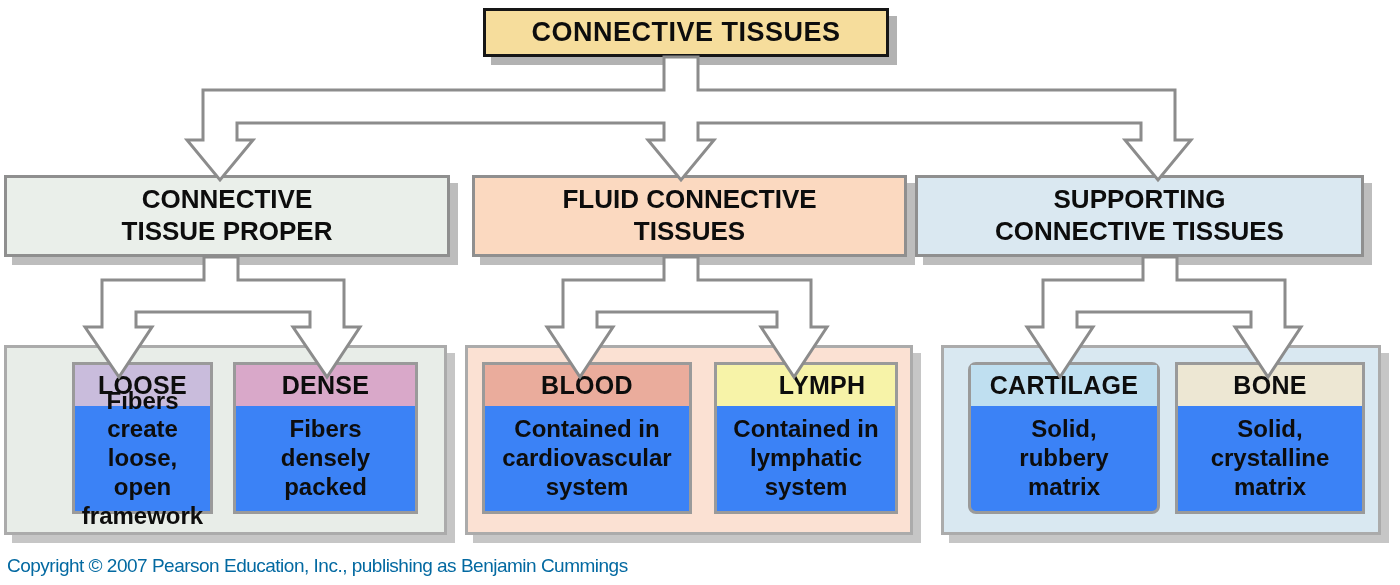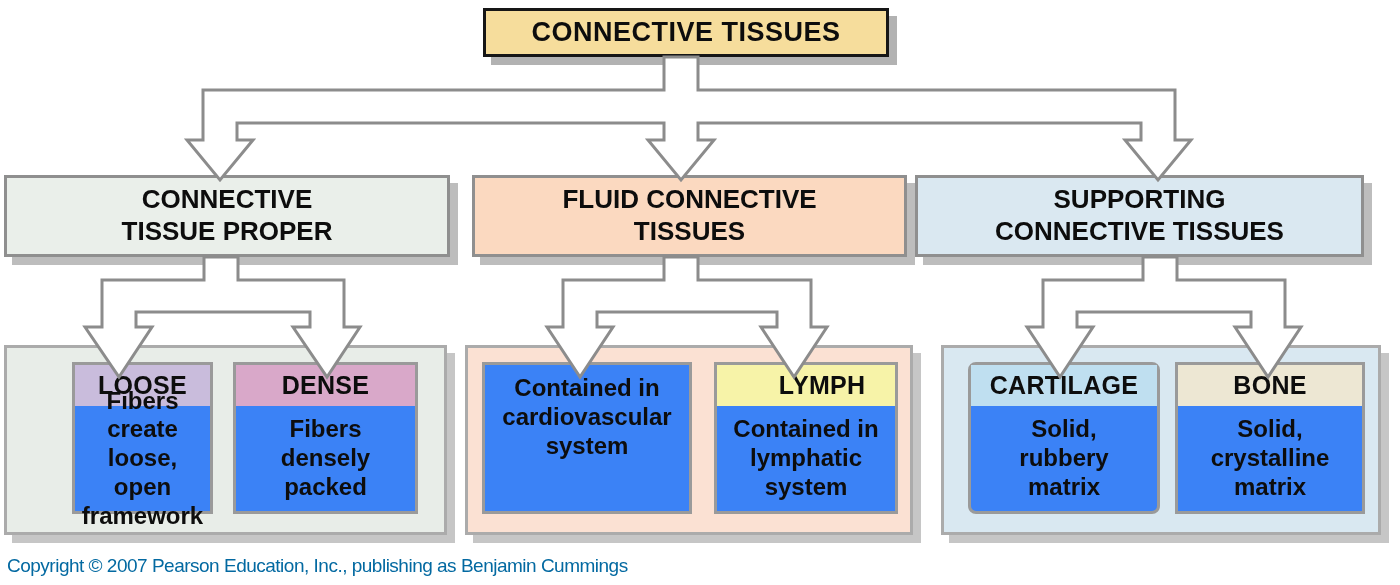--- a/index.html
+++ b/index.html
@@ -80,20 +80,21 @@
 loose, open
 framework</div>
   </div>
   <div class="abs card dense">
     <div class="card-header center" style="background-color: rgb(217, 168, 201);">DENSE</div>
     <div class="card-body center pre">Fibers
 densely
 packed</div>
   </div>
   <div class="abs card blood">
+    <div class="card-header center" style="background-color: rgb(234, 172, 156);">BLOOD</div>
     <div class="card-body center pre">Contained in
 cardiovascular
 system</div>
   </div>
   <div class="abs card lymph">
     <div class="card-header center" style="background-color: rgb(247, 243, 168); padding-left: 32px;">LYMPH</div>
     <div class="card-body center pre">Contained in
 lymphatic
 system</div>
   </div>

